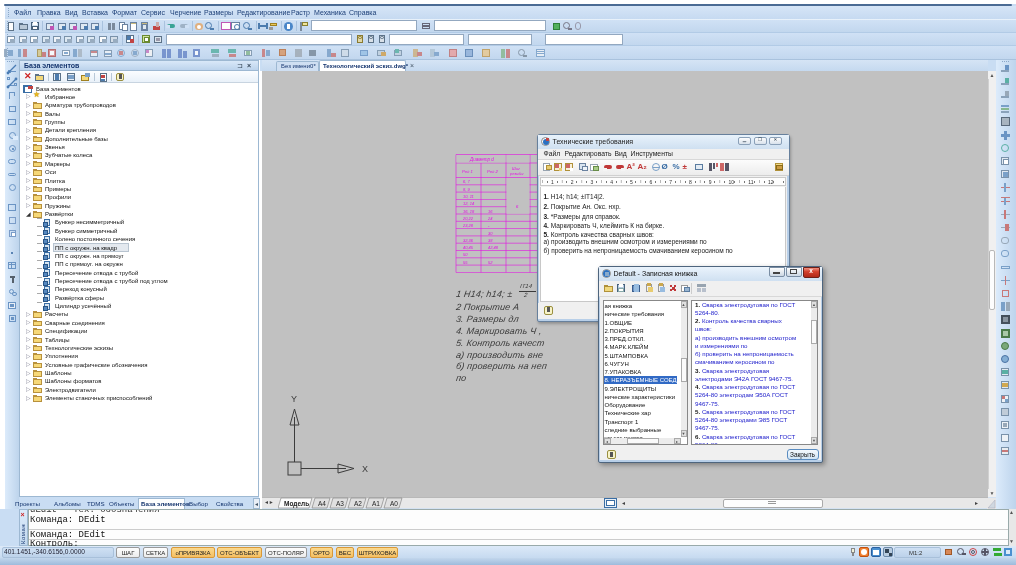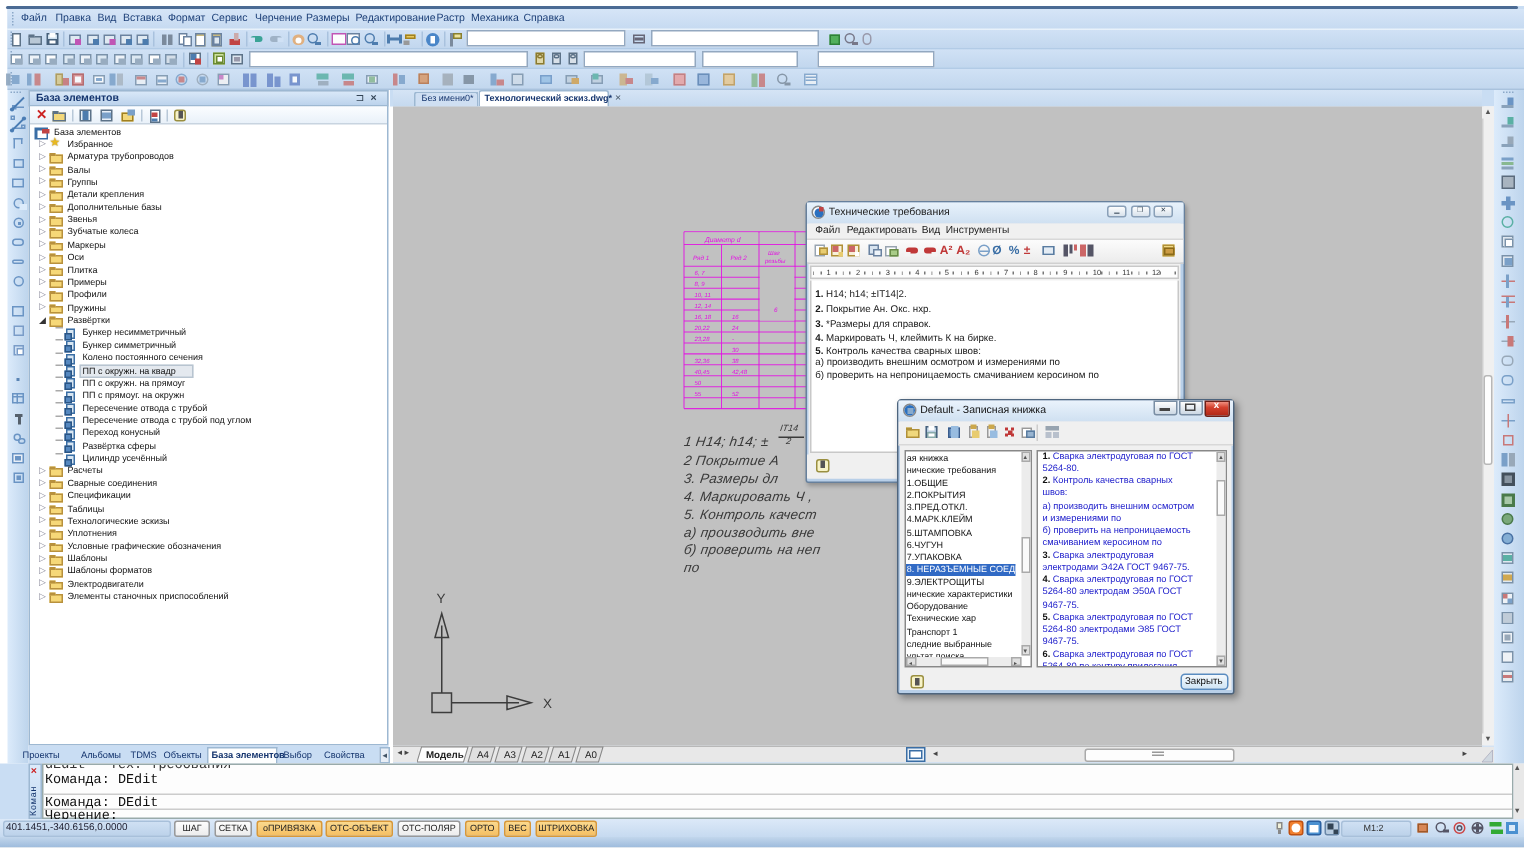--- a/index.html
+++ b/index.html
@@ -937,24 +937,24 @@
 <div style="left:987px;top:498px;width:9px;height:11px;background:#e8e8e8"></div>
 <svg style="position:absolute;left:987px;top:499px" width="9" height="10">
       <path d="M8 1 L8 9 L1 9 Z" fill="#d0d8e0" stroke="#aab" stroke-width="0.5"></path>
     </svg>
 <div style="left:0px;top:509px;width:1016px;height:37px;background:#c9ddf3"></div>
 <div style="left:19px;top:509px;width:9px;height:37px;background:linear-gradient(#dcebfb,#c2d8ee);border:1px solid #9db8d2"></div>
 <div class="t" style="left:20.5px;top:511px;font-size:7px;color:#c22;font-weight:bold">×</div>
 <div class="t" style="left:20px;top:520px;font-size:6px;color:#15356e;writing-mode:vertical-rl;transform:rotate(180deg);height:24px;letter-spacing:0.5px">Коман</div>
 <div style="left:28px;top:509px;width:981px;height:37px;background:#fdfdfd;border:1px solid #9aa"></div>
 <div style="position:absolute;left:29px;top:510px;width:978px;height:36.5px;overflow:hidden">
-      <span class="t mono" style="left:1px;top:-4px;font-size:9px;color:#333">dEdit - Тех. требования</span>
+      <span class="t mono" style="left:1px;top:-4px;font-size:9px;color:#333">dEdit - Тех. обозначения</span>
       <span class="t mono" style="left:1px;top:6px;font-size:9px;color:#111">Команда: DEdit</span>
       <span class="t mono" style="left:1px;top:21px;font-size:9px;color:#111">Команда: DEdit</span>
-      <span class="t mono" style="left:1px;top:30px;font-size:9px;color:#111">Черчение:</span>
+      <span class="t mono" style="left:1px;top:30px;font-size:9px;color:#111">Контроль:</span>
     </div>
 <div style="left:29px;top:529px;width:979px;height:1px;background:#ccc"></div>
 <div style="left:29px;top:539px;width:979px;height:1px;background:#ccc"></div>
 <div style="left:1009px;top:509px;width:7px;height:37px;background:#e8e8e8"></div>
 <div class="t" style="left:1009px;top:510px;font-size:5px;color:#555">▲</div>
 <div class="t" style="left:1009px;top:539px;font-size:5px;color:#555">▼</div>
 <div style="left:0px;top:546px;width:1016px;height:12px;background:linear-gradient(#dcE9f8,#c6daf0)"></div>
 <div style="left:2px;top:546.5px;width:112px;height:11px;background:linear-gradient(#cfe0f3,#bcd2ea);border:1px solid #a8c0da;border-radius:2px"></div>
 <div class="t" style="left:4px;top:549px;font-size:6.6px;color:#223">401.1451,-340.6156,0.0000</div>
 <div style="left:116px;top:546.5px;width:24px;height:11px;background:linear-gradient(#fdfdfd,#ececec);border:1px solid #999;border-radius:2px"></div>

